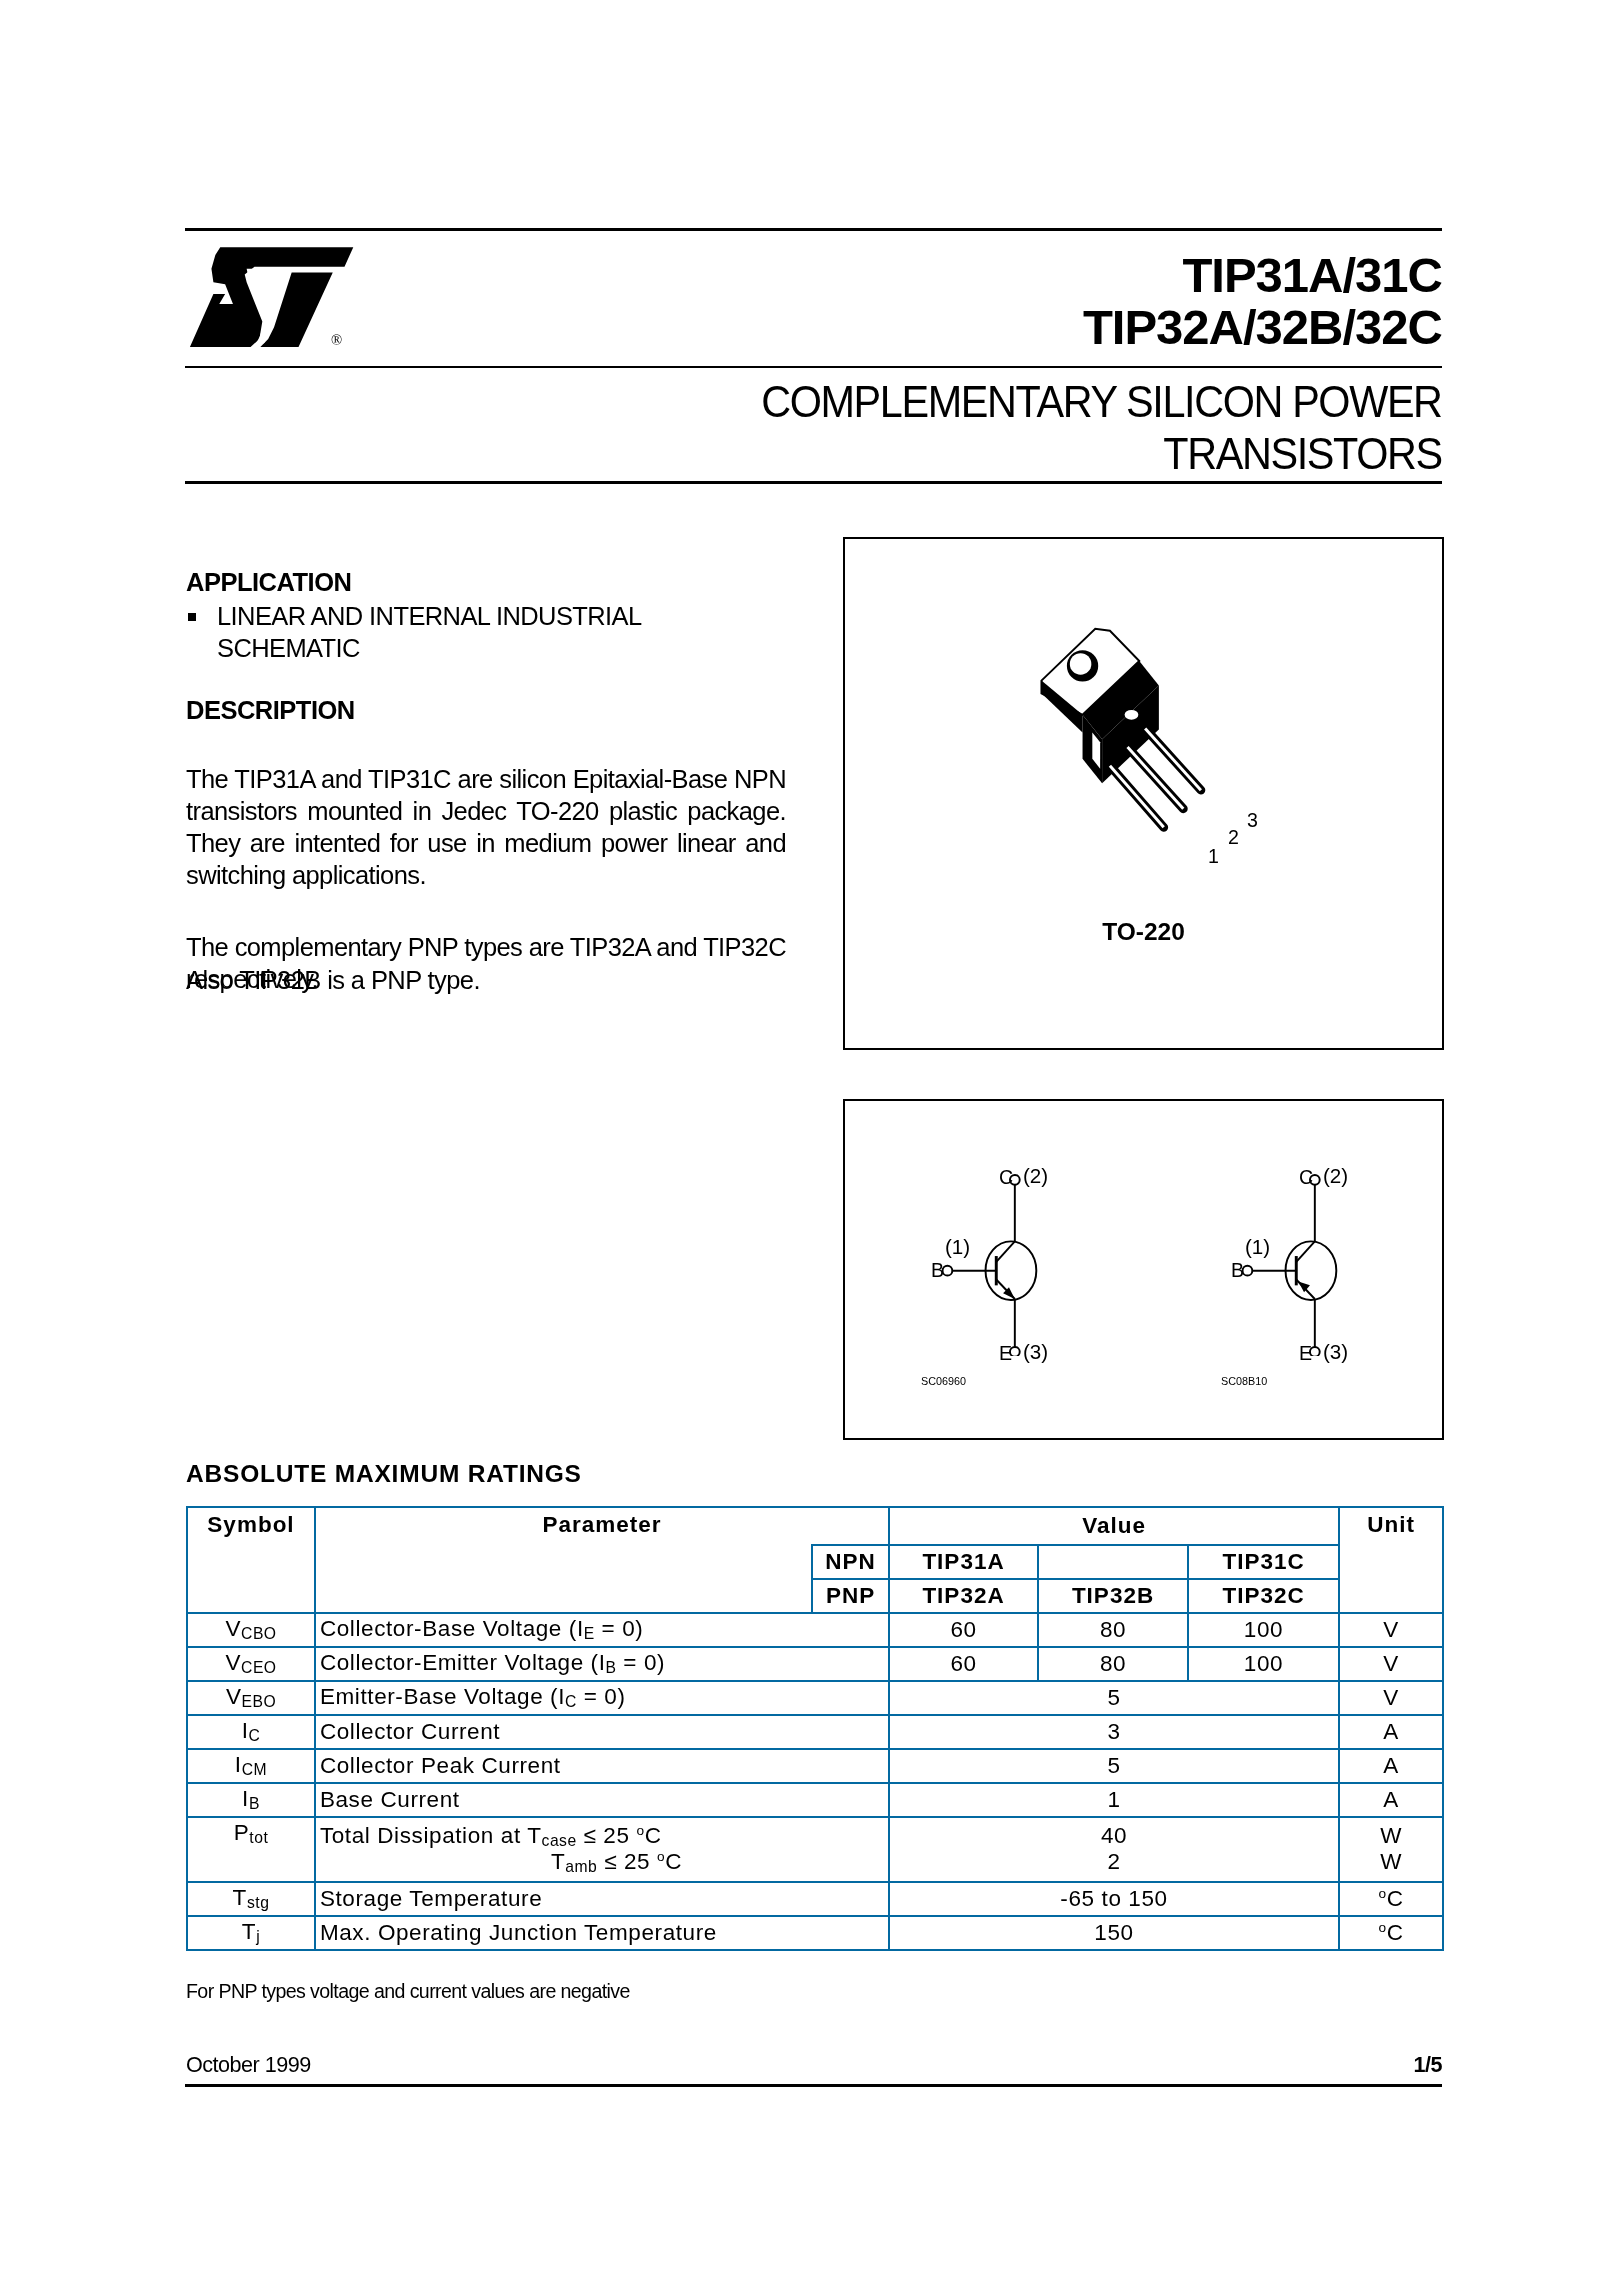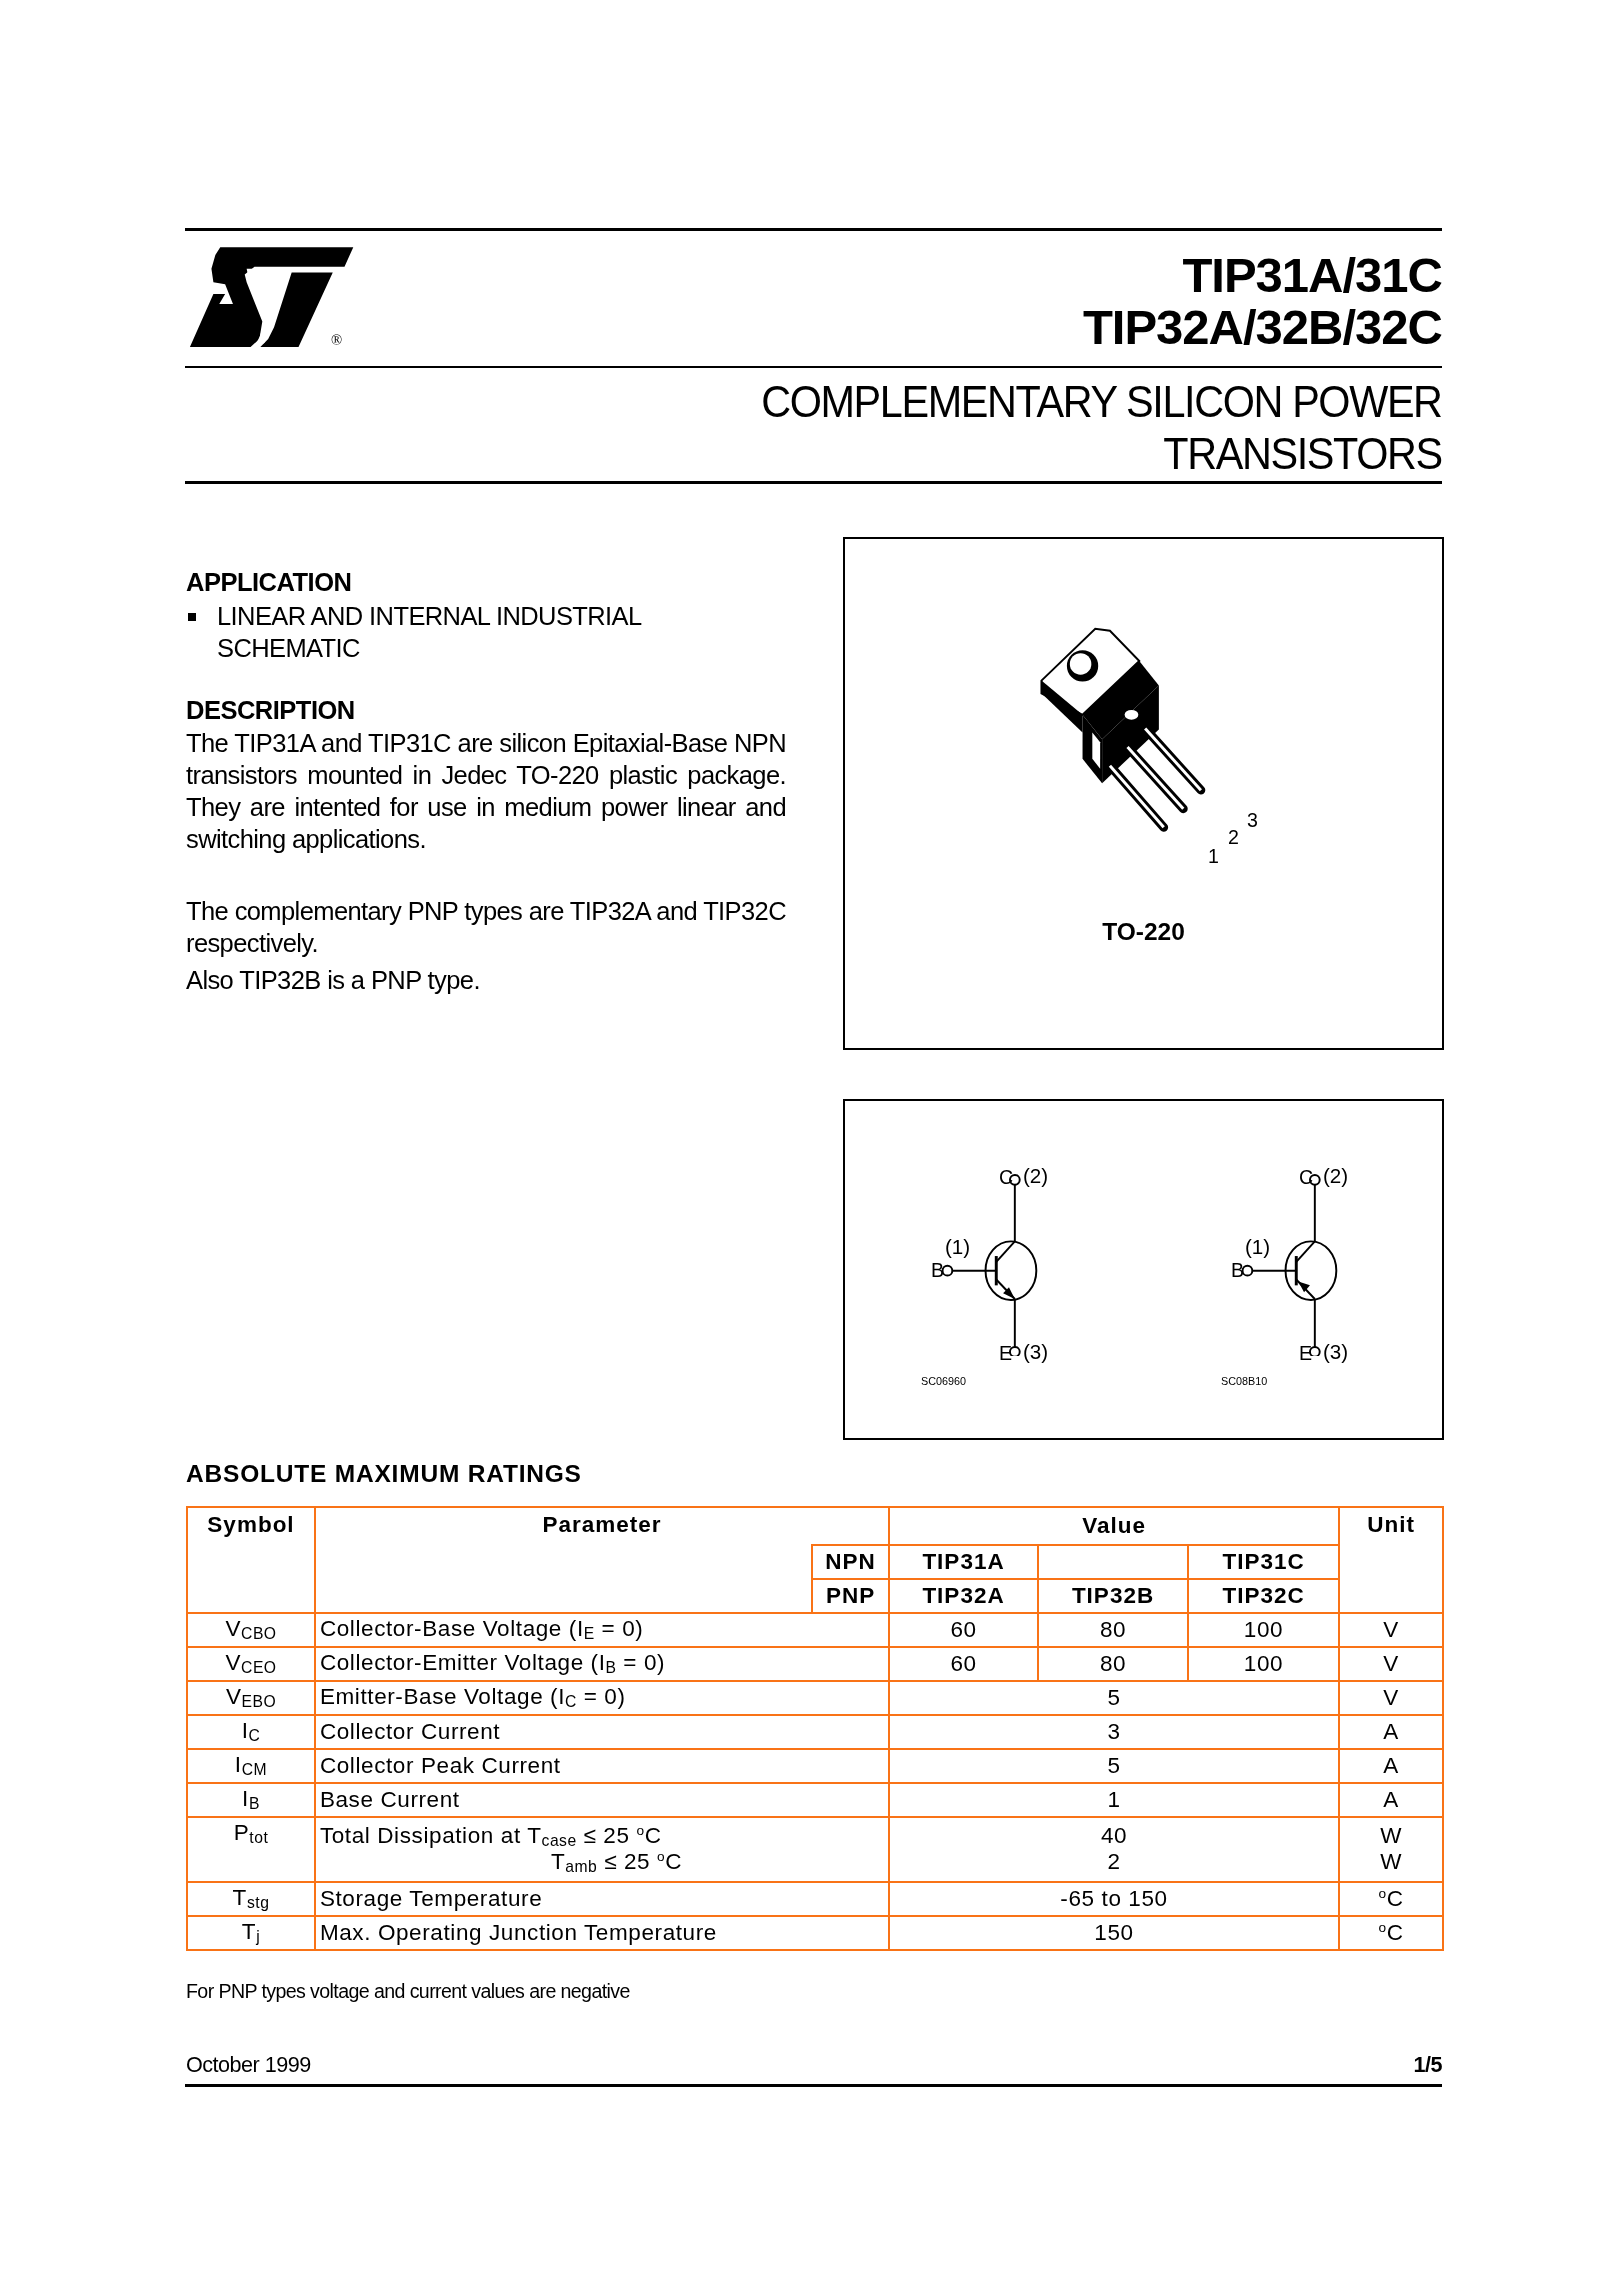--- a/index.html
+++ b/index.html
@@ -4,25 +4,25 @@
 <style>
   html, body { margin:0; padding:0; background:#ffffff; }
   body { width:1620px; height:2293px; position:relative; overflow:hidden;
          font-family:"Liberation Sans", sans-serif; color:#000; }
   .abs { position:absolute; }
   .rule { position:absolute; left:185px; width:1257px; background:#000; }
   .title { position:absolute; right:178px; font-weight:bold; font-size:49px; letter-spacing:-1px; text-align:right; line-height:1; }
   .subtitle { position:absolute; right:178px; font-size:45px; text-align:right; line-height:1; letter-spacing:-1.5px; transform:scaleX(0.92); transform-origin:right; }
   .h-sec { position:absolute; font-weight:bold; font-size:25.5px; letter-spacing:-0.5px; }
   .body-txt { position:absolute; font-size:25.5px; line-height:32px; letter-spacing:-0.6px; }
-  .justify { text-align:justify; text-align-last:left; }
+  .justify { text-align:justify; text-align-last:left;margin-top:36px; }
   .bullet { position:absolute; width:7.8px; height:7.8px; background:#000; }
   .box { position:absolute; border:2px solid #000; box-sizing:border-box; }
   table.ratings { position:absolute; left:186px; top:1506px; border-collapse:collapse; width:1257px; table-layout:fixed; font-size:22.5px; letter-spacing:0.6px; }
-  table.ratings td { border:2px solid #f97316; padding:0 3.9px; height:32px; vertical-align:middle; }
+  table.ratings td { border:2px solid #0369a1; padding:0 3.9px; height:32px; vertical-align:middle; }
   table.ratings td.th { font-weight:bold; text-align:center; letter-spacing:1px; }
   table.ratings td.c { text-align:center; }
   table.ratings td.sym { text-align:center; }
   table.ratings sub { font-size:15.7px; vertical-align:-2.9px; letter-spacing:0.5px; }
   table.ratings sup { font-size:13.7px; vertical-align:7.8px; }
 </style>
 </head>
 <body>
 
 <div class="rule" style="top:228px;height:2.9px;"></div>

